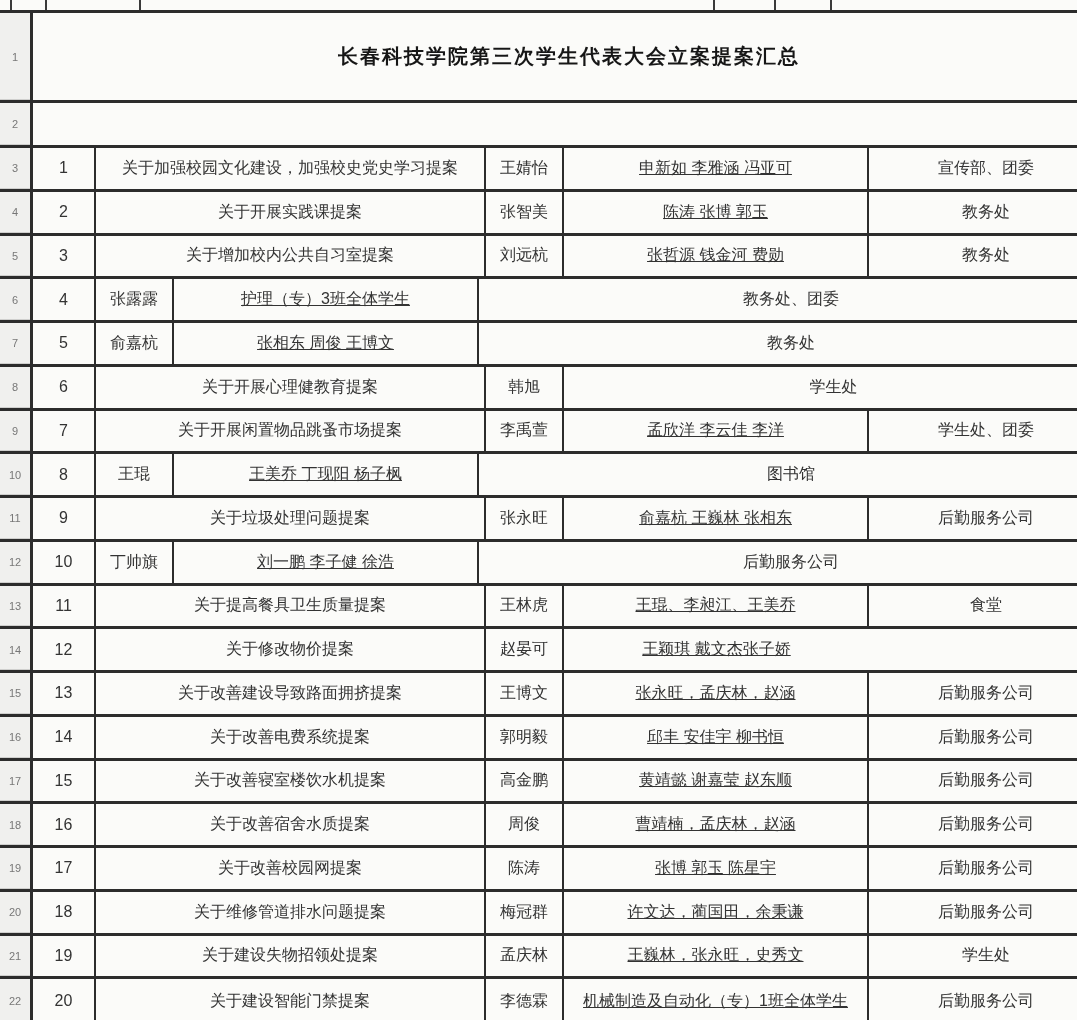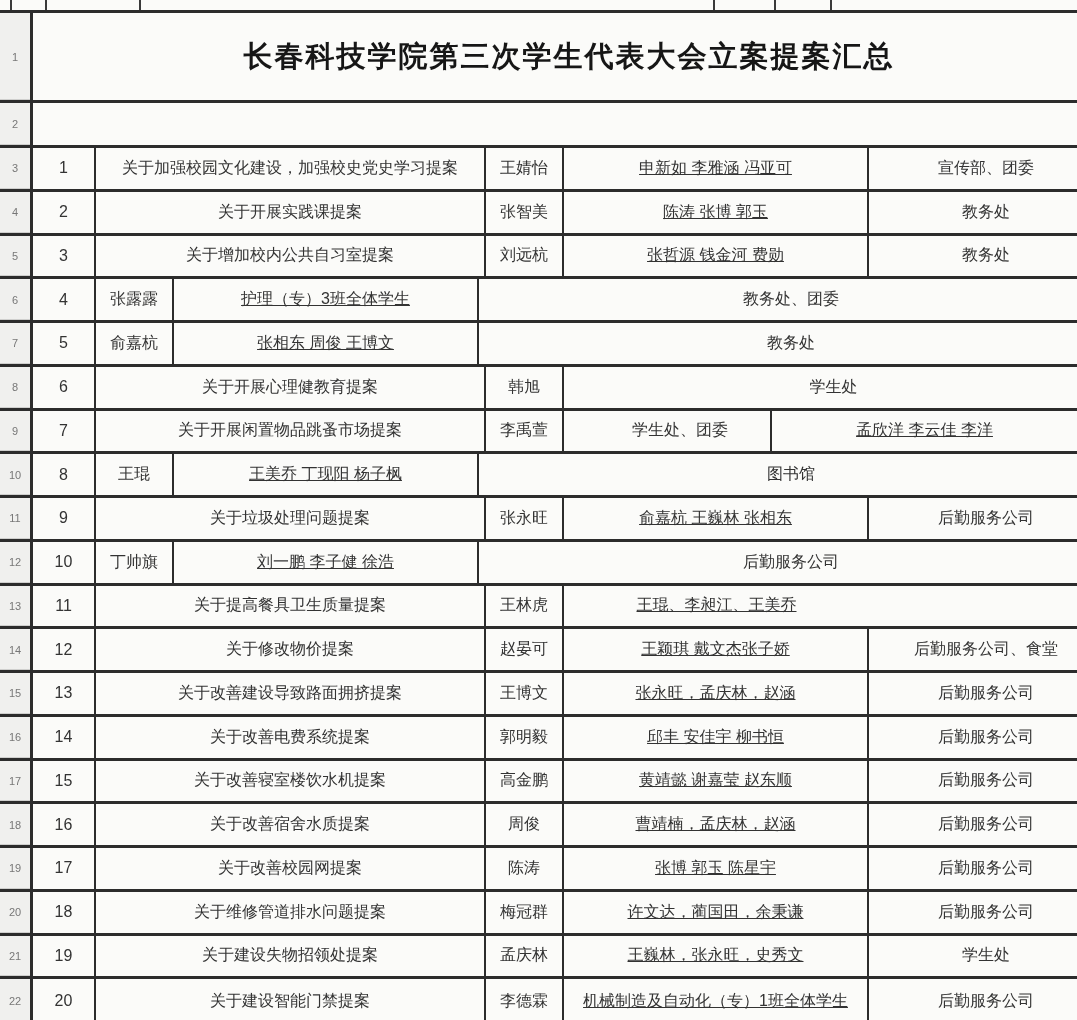--- a/index.html
+++ b/index.html
@@ -46,21 +46,21 @@
     padding:0 6px;overflow:hidden;white-space:nowrap;
   }
   .cell:last-child{border-right:none;}
   .c-no{width:63px;flex:0 0 63px;}
   .c-content{width:390px;flex:0 0 390px;}
   .c-proposer{width:78px;flex:0 0 78px;}
   .c-seconders{width:305px;flex:0 0 305px;text-decoration:underline;}
   .c-dept{flex:1 1 auto;padding-left:32px;}
   .title-cell{
     flex:1 1 auto;display:flex;align-items:center;justify-content:center;
-    font-size:29px;font-weight:700;color:#161616;letter-spacing:2px;padding-left:28px;
+    font-size:20px;font-weight:700;color:#161616;letter-spacing:2px;padding-left:28px;
   }
   .header-row .cell{font-weight:700;font-size:18px;color:#222;margin-top:48px;}
 </style>
 </head>
 <body>
 
 <div class="sheet">
 
   <div class="partial-top">
     <i style="left:10px"></i>
@@ -129,22 +129,22 @@
         <div class="cell c-no">6</div>
         <div class="cell c-content">关于开展心理健教育提案</div>
         <div class="cell c-proposer">韩旭</div>
         <div class="cell c-dept">学生处</div>
       </div>
       <div class="row data-row">
         <div class="gutter">9</div>
         <div class="cell c-no">7</div>
         <div class="cell c-content">关于开展闲置物品跳蚤市场提案</div>
         <div class="cell c-proposer">李禹萱</div>
+        <div class="cell c-seconders">孟欣洋 李云佳 李洋</div>
         <div class="cell c-dept">学生处、团委</div>
-        <div class="cell c-seconders">孟欣洋 李云佳 李洋</div>
       </div>
       <div class="row data-row">
         <div class="gutter">10</div>
         <div class="cell c-no">8</div>
         <div class="cell c-proposer">王琨</div>
         <div class="cell c-seconders">王美乔 丁现阳 杨子枫</div>
         <div class="cell c-dept">图书馆</div>
       </div>
       <div class="row data-row">
         <div class="gutter">11</div>
@@ -160,28 +160,28 @@
         <div class="cell c-proposer">丁帅旗</div>
         <div class="cell c-seconders">刘一鹏 李子健 徐浩</div>
         <div class="cell c-dept">后勤服务公司</div>
       </div>
       <div class="row data-row">
         <div class="gutter">13</div>
         <div class="cell c-no">11</div>
         <div class="cell c-content">关于提高餐具卫生质量提案</div>
         <div class="cell c-proposer">王林虎</div>
         <div class="cell c-seconders">王琨、李昶江、王美乔</div>
+        <div class="cell c-dept">食堂</div>
       </div>
       <div class="row data-row">
         <div class="gutter">14</div>
         <div class="cell c-no">12</div>
         <div class="cell c-content">关于修改物价提案</div>
         <div class="cell c-proposer">赵晏可</div>
         <div class="cell c-seconders">王颖琪 戴文杰张子娇</div>
-        <div class="cell c-dept">后勤服务公司、食堂</div>
       </div>
       <div class="row data-row">
         <div class="gutter">15</div>
         <div class="cell c-no">13</div>
         <div class="cell c-content">关于改善建设导致路面拥挤提案</div>
         <div class="cell c-proposer">王博文</div>
         <div class="cell c-seconders">张永旺，孟庆林，赵涵</div>
         <div class="cell c-dept">后勤服务公司</div>
       </div>
       <div class="row data-row">

